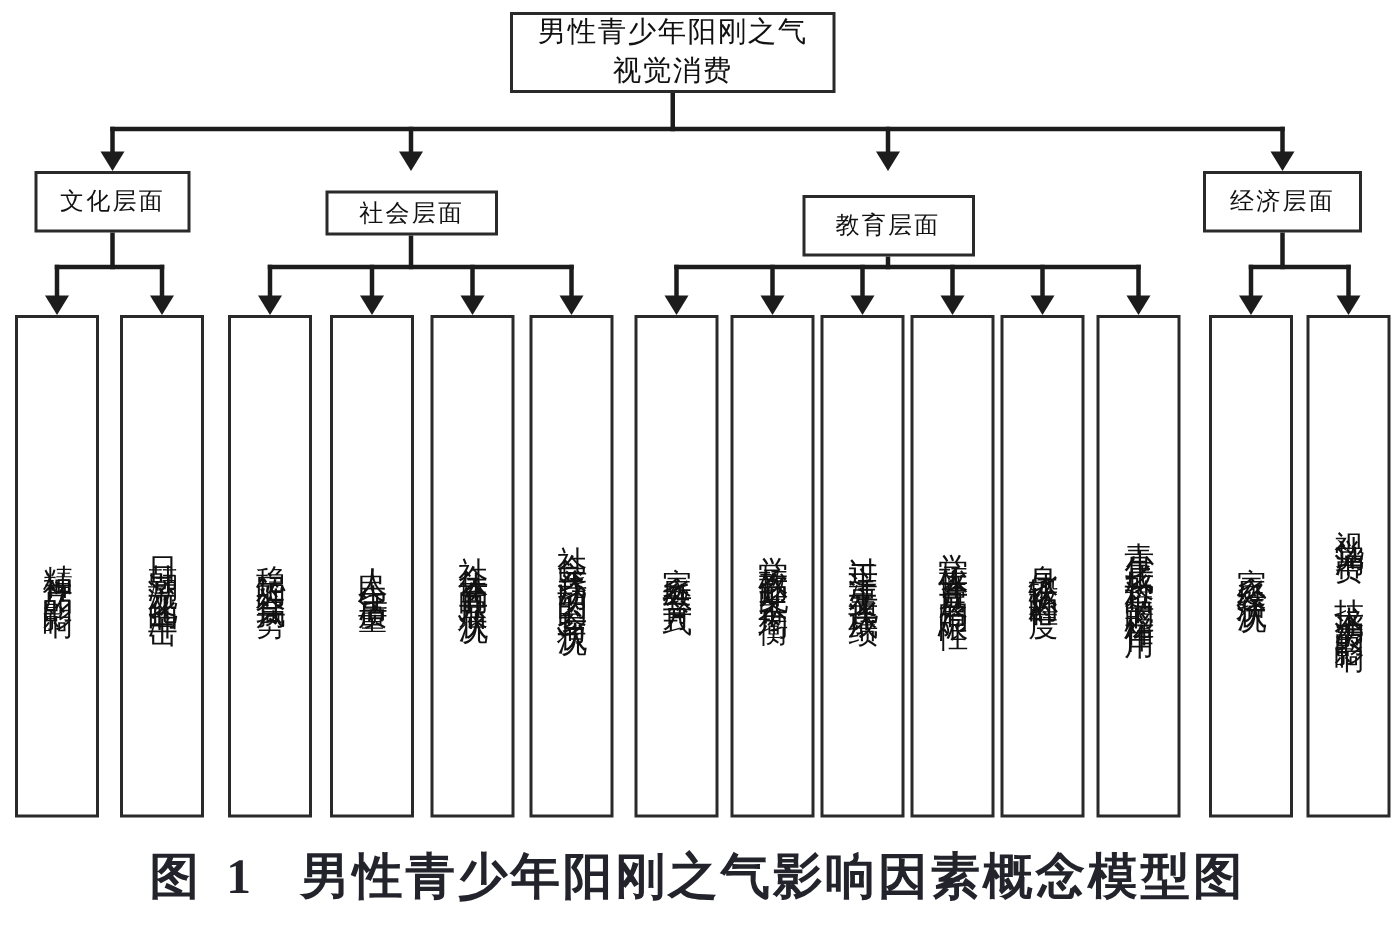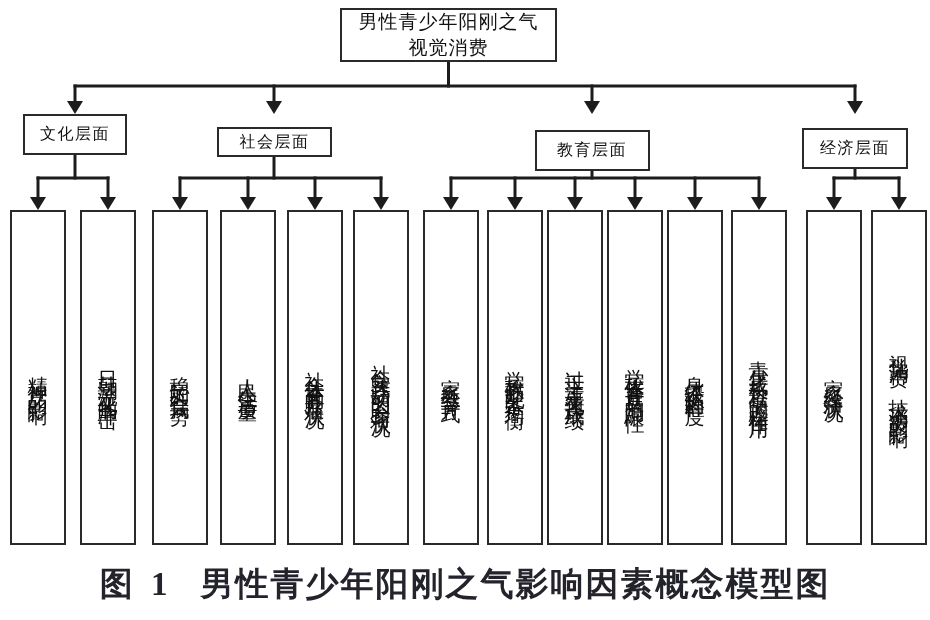--- a/index.html
+++ b/index.html
@@ -128,21 +128,21 @@
       </div>
       <div class="node leaf-box" style="left: 607px; top: 210px; width: 56px; height: 335px;">
         <span>学校体育开展的局限性</span>
       </div>
       <div class="node leaf-box" style="left: 667px; top: 210px; width: 56px; height: 335px;">
         <span>身体锻炼的程度</span>
       </div>
       <div class="node leaf-box" style="left: 731px; top: 210px; width: 56px; height: 335px;">
         <span>青少年成长过程中的榜样作用</span>
       </div>
-      <div class="node group-box" style="left: 802px; top: 128px; width: 106px; height: 41px;">
+      <div class="node group-box" style="left: 802px; top: 114px; width: 106px; height: 41px;">
         <span>经济层面</span>
       </div>
       <div class="node leaf-box" style="left: 806px; top: 210px; width: 56px; height: 335px;">
         <span>家庭经济状况</span>
       </div>
       <div class="node leaf-box" style="left: 871px; top: 210px; width: 56px; height: 335px;">
         <span>视觉消费、技术消费的影响</span>
       </div>
     </div>
 

